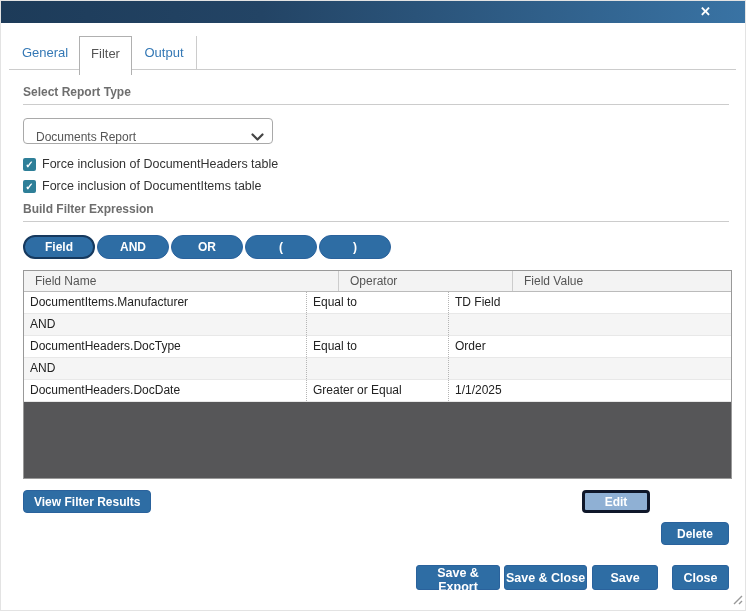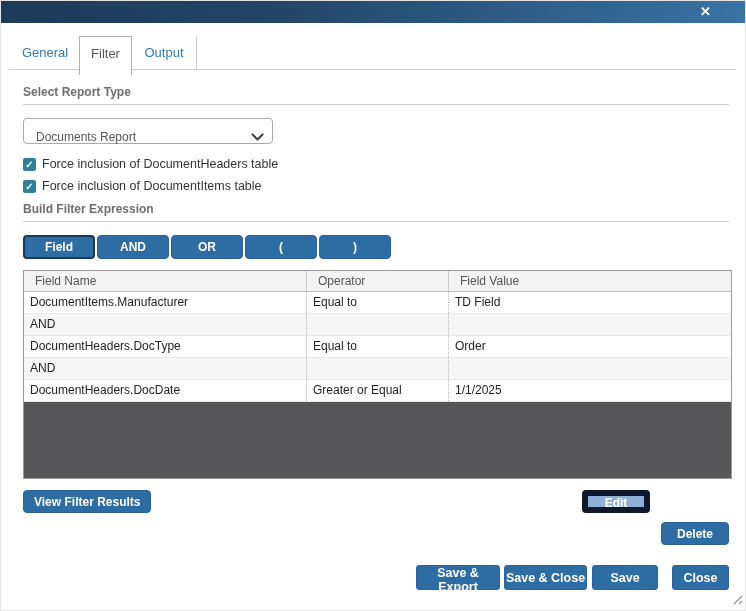--- a/index.html
+++ b/index.html
@@ -49,47 +49,47 @@
   .check-row.first { margin-top:13px; }
   .check-row.second { margin-top:8px; }
   .cb {
     width:13px; height:13px; background:#2e7f98; border-radius:2px; color:#fff;
     font-size:10px; line-height:13px; text-align:center; font-weight:bold; flex:none;
   }
   .check-row .cb-label { margin-left:6px; font-size:12.5px; color:#333; }
   
   .expr-buttons { margin-top:13px; display:flex; }
   .btn {
-    background:#2e6da4; color:#fff; border:1px solid #2a629c; border-radius:4px;
+    background:#2e6da4; color:#fff; border:1px solid #2a629c; border-radius:12px;
     font-family:"Liberation Sans", sans-serif; font-size:12px; font-weight:bold;
     cursor:pointer;
   }
   .expr-btn { width:72px; height:24px; margin-right:2px; }
   .expr-btn.focused { border:2px solid #16395e; }
   
   .ftable {
     margin-top:11px; width:709px; border:1px solid #999; background:#fff;
     font-size:12px;
   }
   .trow, .thead { display:grid; grid-template-columns:282px 142px 1fr; }
-  .thead { background:#f3f3f3; color:#555; border-bottom:1px solid #bbb; }
+  .thead { background:#f3f3f3; color:#555; border-bottom:1px solid #bbb;gap:32px; }
   .thead .cell { height:20px; line-height:20px; padding-left:11px; }
   .thead .cell + .cell { border-left:1px solid #ccc; }
   .trow { border-bottom:1px solid #e8e8e8; color:#222; }
   .trow .cell { height:21px; line-height:21px; padding-left:6px; overflow:hidden; white-space:nowrap; }
   .trow .cell + .cell { border-left:1px dotted #b5b5b5; }
   .trow.stripe { background:#f5f5f5; }
   .tfiller { height:76px; background:#565658; }
   
   .mid-actions { margin-top:11px; display:flex; align-items:flex-start; }
   .mid-actions .grow { flex:1; }
   .btn-vfr { height:23px; padding:0 10px; border-radius:4px; }
   .btn-edit {
     width:68px; height:23px; border-radius:4px; background:#8fb0d4;
-    border:6px solid #0f172a; cursor:default;
+    border:3px solid #0f172a; cursor:default;
   }
   .btn-del { width:68px; height:23px; border-radius:4px; margin-left:11px;margin-top:32px; }
   
   .footer-actions { margin-top:20px; display:flex; justify-content:flex-end; align-items:center; }
   .footer-actions .btn { height:25px; font-size:12.5px; border-radius:3px; }
   .btn-se { width:84px; }
   .btn-sc { width:83px; margin-left:4px; }
   .btn-save { width:66px; margin-left:5px; }
   .btn-close { width:57px; margin-left:14px; }
   

